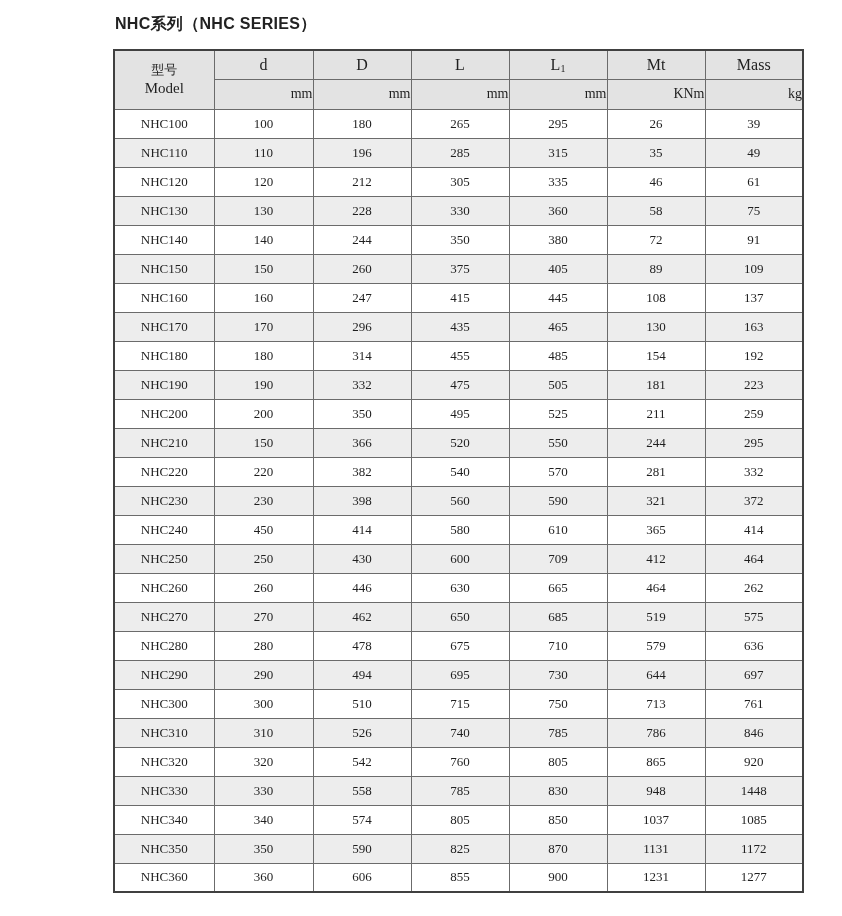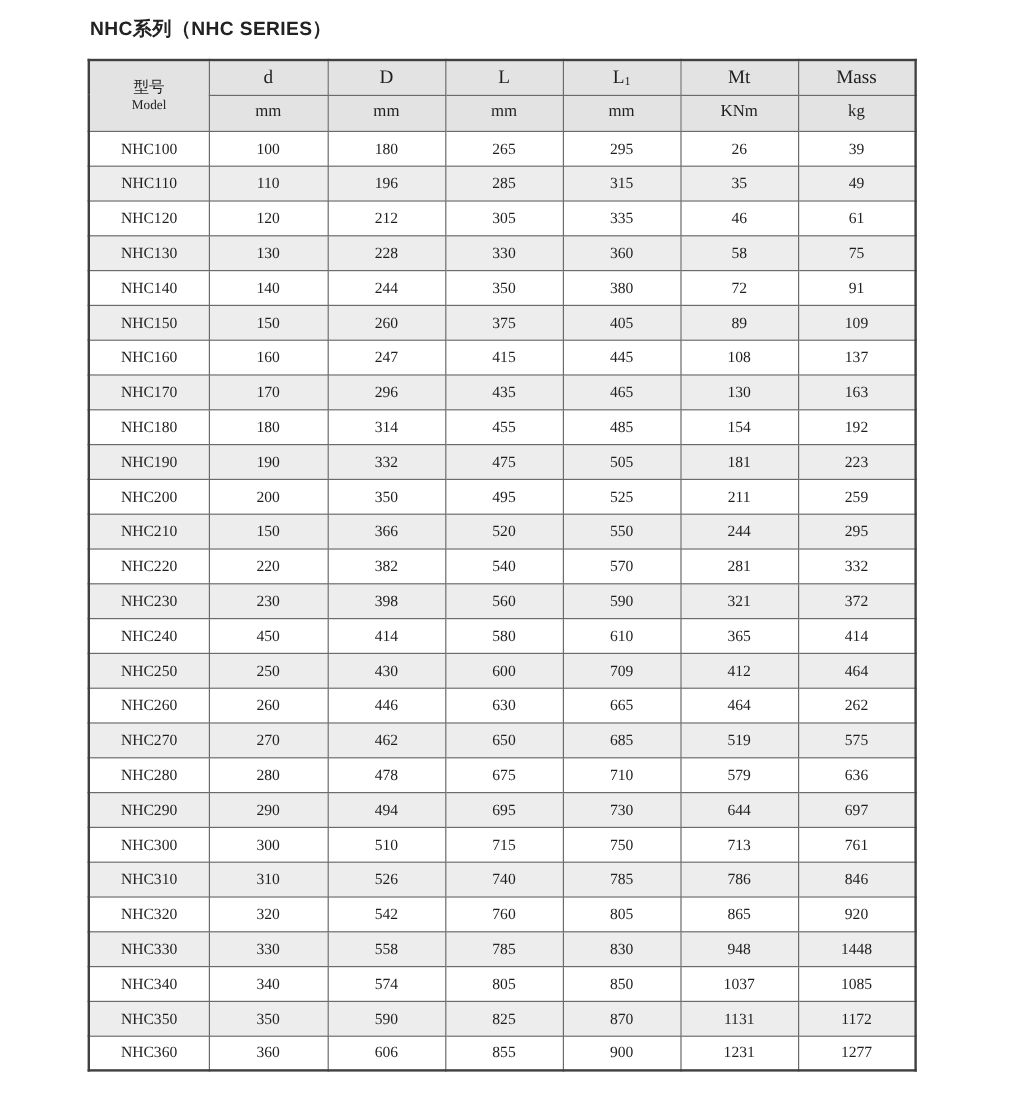--- a/index.html
+++ b/index.html
@@ -9,20 +9,21 @@
     background: #ffffff;
   }
   body {
     width: 842px;
     height: 916px;
     font-family: "Liberation Serif", "DejaVu Serif", serif;
     color: #1f1f1f;
   }
   .page {
     padding: 10px 0 0 73px;
+    margin-left: 40px;
   }
   .page-title {
     font-family: "Liberation Sans", "DejaVu Sans", sans-serif;
     font-weight: bold;
     font-size: 16px;
     color: #222222;
     margin: 4px 0 14px 2px;
     letter-spacing: 0.3px;
   }
   table.spec-table {
@@ -45,23 +46,23 @@
     white-space: nowrap;
   }
   thead th {
     background: #e3e3e3;
   }
   th.model-head {
     font-size: 14px;
     line-height: 1.35;
   }
   th.model-head .zh { font-size: 13px; display: block; }
-  th.model-head .en { font-size: 11px; display: block; }
+  th.model-head .en { font-size: 15px; display: block; }
   tr.head-labels th { height: 29px; font-size: 16px; }
-  tr.head-units  th { height: 30px; font-size: 14px; }
+  tr.head-units  th { height: 30px; font-size: 14px; text-align: right; }
   th .sub {
     font-size: 10px;
     vertical-align: -2px;
   }
   tbody tr { height: 29px; }
   tbody td { font-size: 13px; }
   tbody td.model-cell { font-size: 13px; }
   tbody tr:nth-child(even) td { background: #ededed; }
   tbody tr:nth-child(odd)  td { background: #ffffff; }
 </style>

